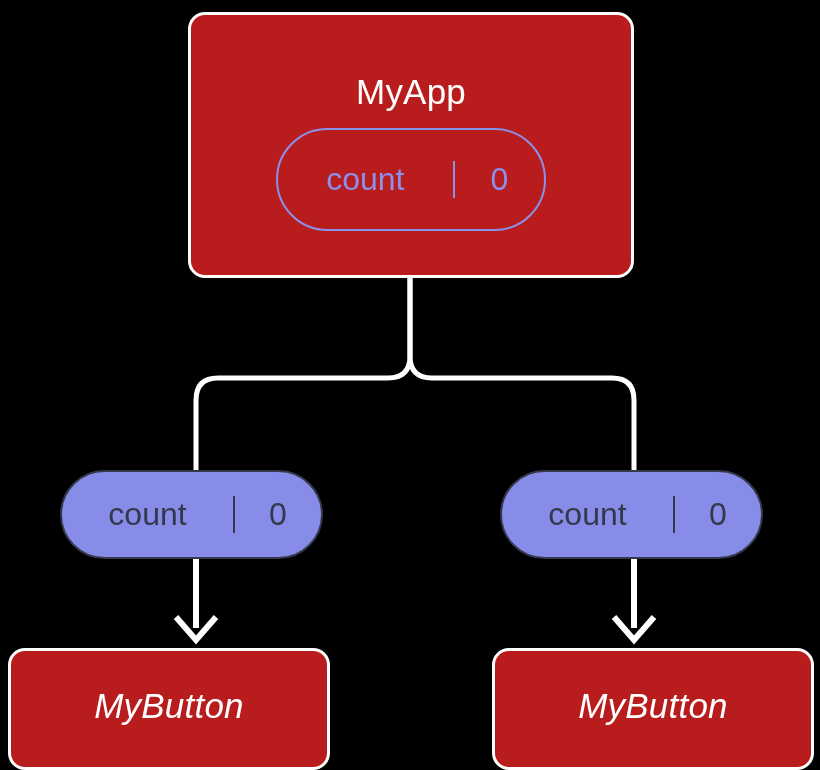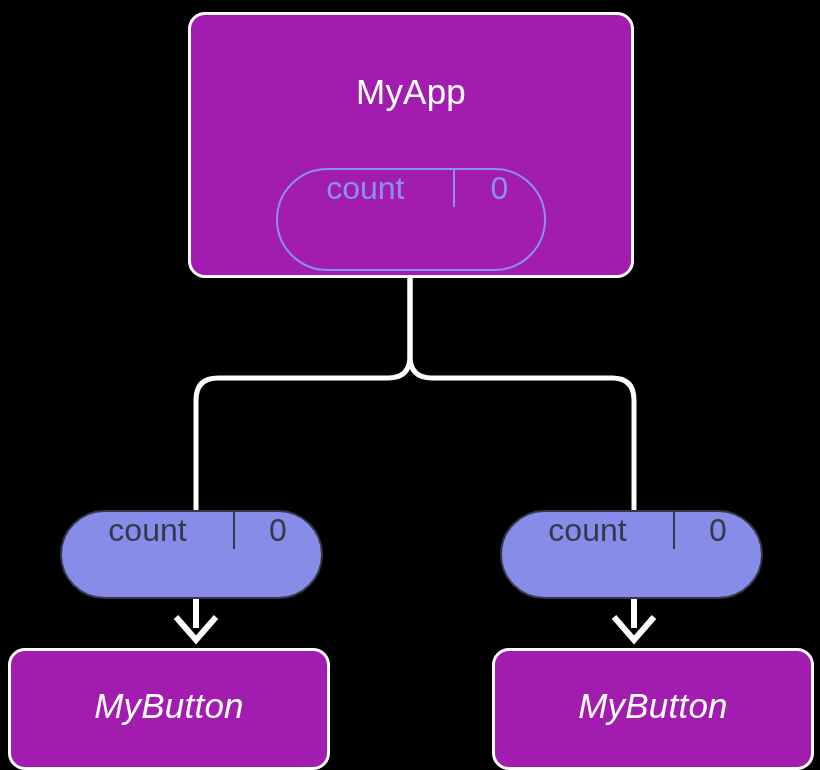--- a/index.html
+++ b/index.html
@@ -25,21 +25,21 @@
     position: absolute;
     left: 0; top: 0;
     width: 820px; height: 770px;
     pointer-events: none;
   }
 
   
   .comp-box {
     position: absolute;
     box-sizing: border-box;
-    background: #a21caf;
+    background: #b91c1c;
     border: 3px solid #ffffff;
     border-radius: 17px;
     z-index: 3;
   }
   .comp-title {
     position: absolute;
     left: 0;
     width: 100%;
     text-align: center;
     color: #ffffff;
@@ -77,23 +77,22 @@
     top: 35px;
     font-size: 35px;
     font-style: italic;
   }
 
   
   .pill {
     position: absolute;
     box-sizing: border-box;
     display: flex;
-    align-items: flex-start;
+    align-items: center;
     z-index: 4;
-    margin-top: 40px;
   }
   .pill-key, .pill-val {
     display: flex;
     align-items: center;
     justify-content: center;
     box-sizing: border-box;
     font-size: 32px;
     white-space: nowrap;
   }
 

